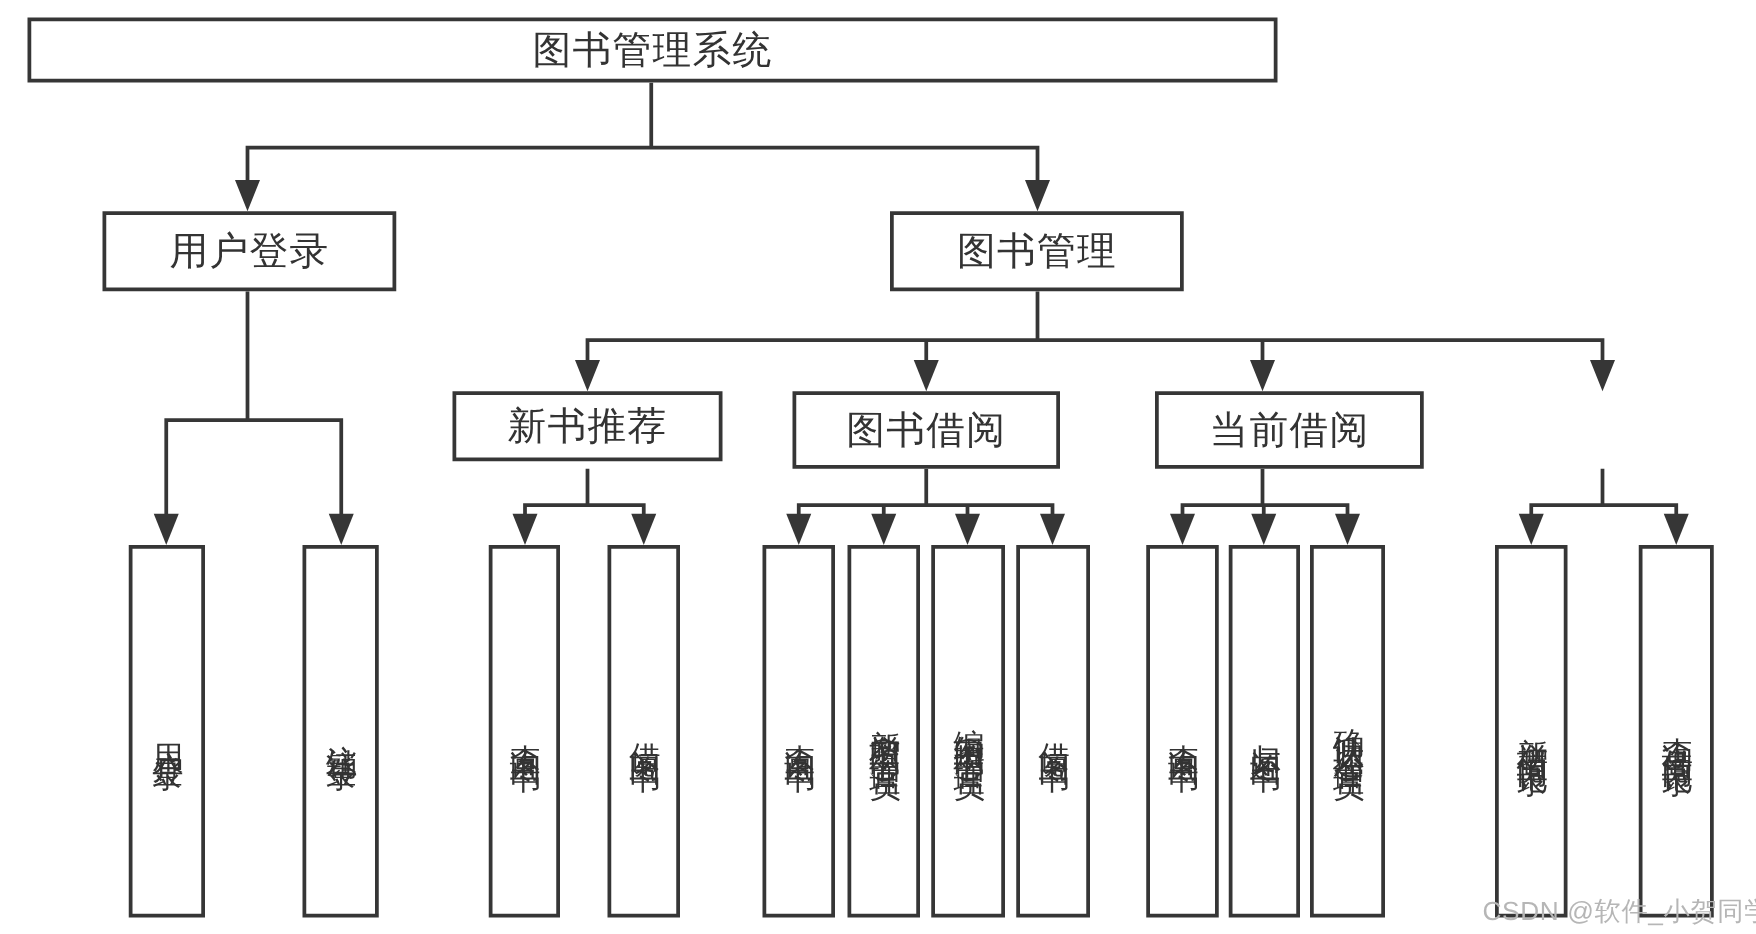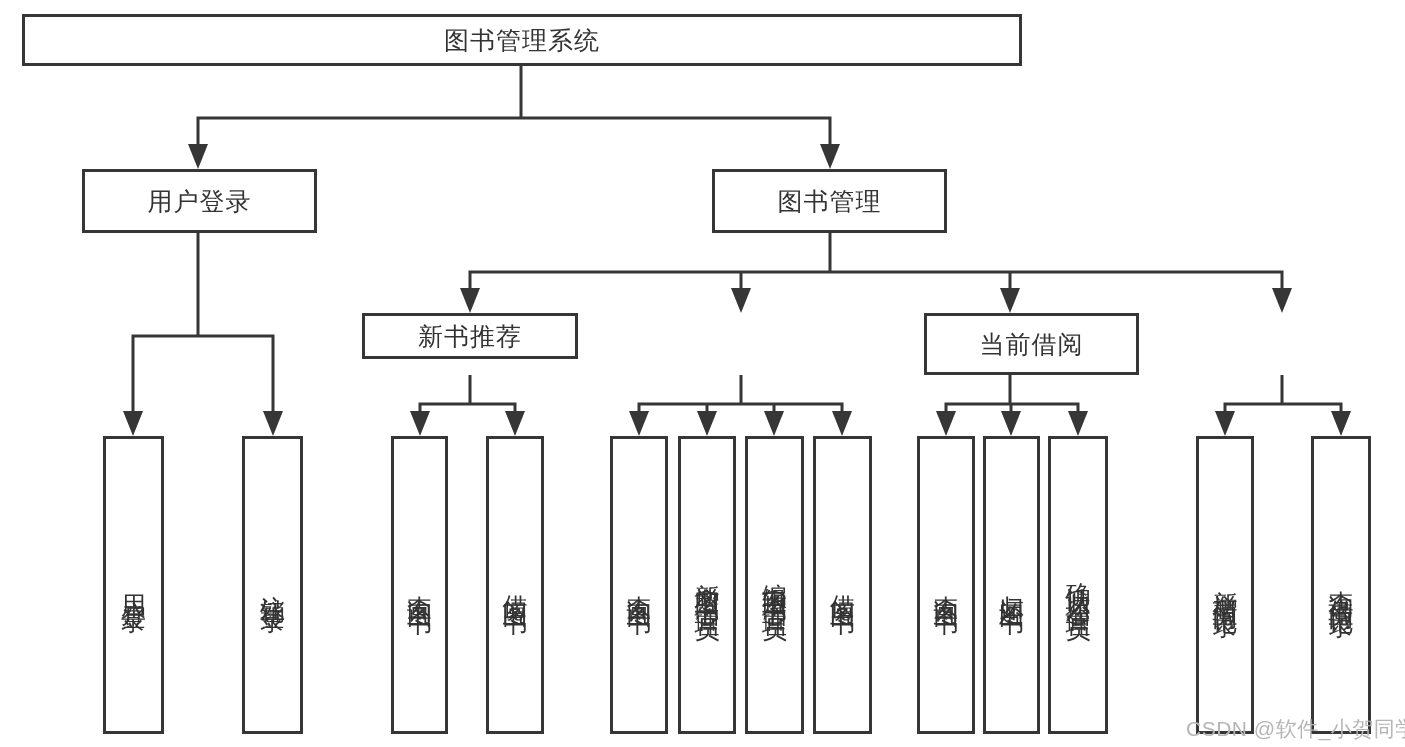--- a/index.html
+++ b/index.html
@@ -27,21 +27,21 @@
     position: absolute;
     box-sizing: border-box;
     background: #ffffff;
     border: 3px solid #363636;
     display: flex;
     align-items: center;
     justify-content: center;
     text-align: center;
   }
   .h-label {
-    font-size: 25px;
+    font-size: 31px;
     letter-spacing: 1px;
     white-space: nowrap;
   }
   .v-box {
     top: 436px;
     height: 298px;
   }
   .v-label {
     writing-mode: vertical-rl;
     text-orientation: mixed;
@@ -126,22 +126,25 @@
     <span class="h-label">图书管理系统</span>
   </div>
 
   <div class="box" style="left:82px; top:169px; width:235px; height:64px">
     <span class="h-label">用户登录</span>
   </div>
   <div class="box" style="left:712px; top:169px; width:235px; height:64px">
     <span class="h-label">图书管理</span>
   </div>
 
-  <div class="box" style="left:362px; top:313px; width:216px; height:46px">
+  <div class="box" style="left:362px; top:313px; width:216px; height:56px">
     <span class="h-label">新书推荐</span>
+  </div>
+  <div class="box" style="left:634px; top:313px; width:214px; height:62px">
+    <span class="h-label">图书借阅</span>
   </div>
   <div class="box" style="left:924px; top:313px; width:215px; height:62px">
     <span class="h-label">当前借阅</span>
   </div>
 
   <div class="box v-box" style="left:103px; width:61px">
     <span class="v-label">用户登录</span>
   </div>
   <div class="box v-box" style="left:242px; width:61px">
     <span class="v-label">注销登录</span>

